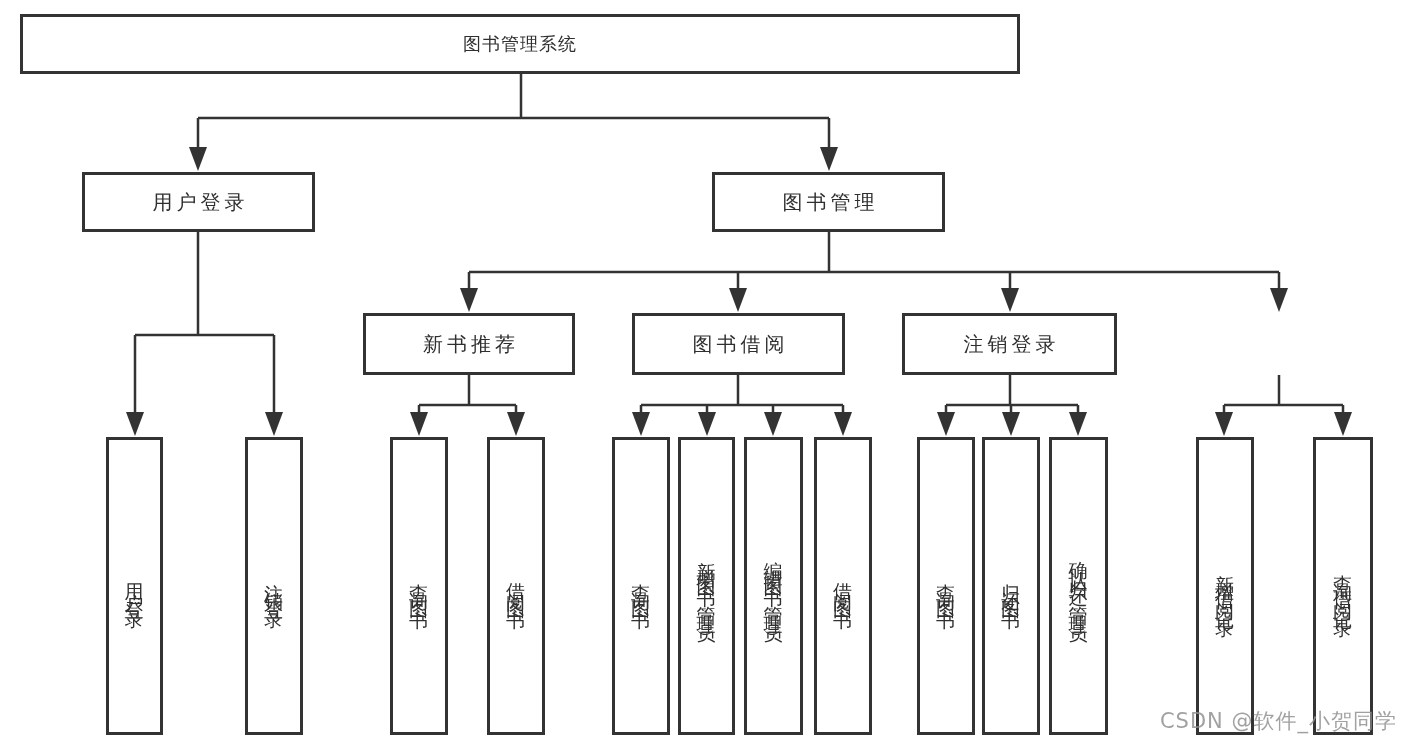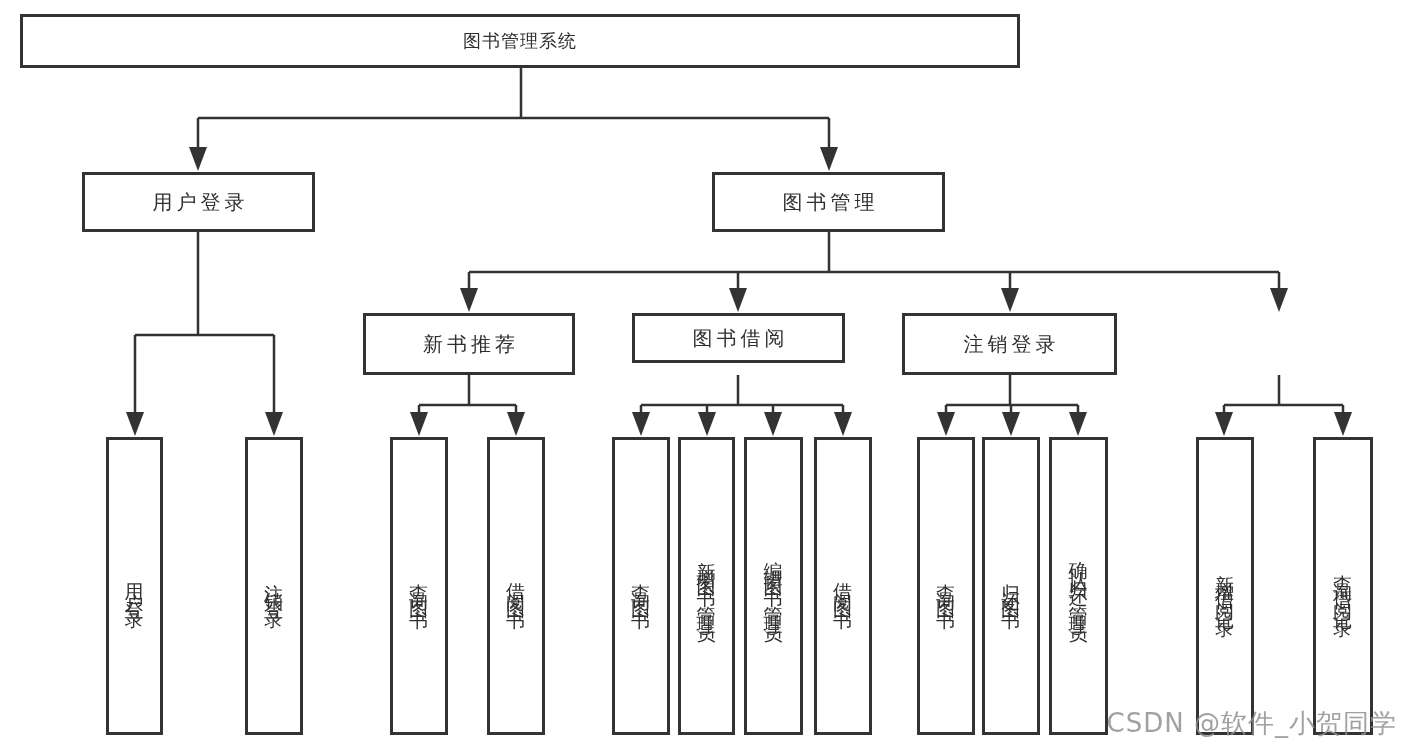--- a/index.html
+++ b/index.html
@@ -27,22 +27,22 @@
   .node.h span { font-size: 20px; letter-spacing: 4px; text-indent: 4px; }
   .node.v span {
     writing-mode: vertical-rl;
     font-size: 19px;
     letter-spacing: 9px;
     line-height: 1;
   }
   .watermark {
     position: absolute;
     right: 8px;
-    bottom: 6px;
-    font-size: 26px;
+    bottom: 12px;
+    font-size: 21px;
     color: rgba(145, 145, 145, 0.85);
     letter-spacing: 1px;
     z-index: 2;
     white-space: nowrap;
   }
 </style>
 </head>
 <body>
 
 <div id="canvas">
@@ -87,35 +87,35 @@
 
       <polygon points="937,412 955,412 946,436"></polygon>
       <polygon points="1002,412 1020,412 1011,436"></polygon>
       <polygon points="1069,412 1087,412 1078,436"></polygon>
 
       <polygon points="1215,412 1233,412 1224,436"></polygon>
       <polygon points="1334,412 1352,412 1343,436"></polygon>
     </g>
   </svg>
 
-  <div class="node top" style="left:20px;top:14px;width:1000px;height:54px">
+  <div class="node top" style="left:20px;top:14px;width:1000px;height:60px">
     <span>图书管理系统</span>
   </div>
 
   <div class="node h" style="left:82px;top:172px;width:233px;height:60px">
     <span>用户登录</span>
   </div>
   <div class="node h" style="left:712px;top:172px;width:233px;height:60px">
     <span>图书管理</span>
   </div>
 
   <div class="node h" style="left:363px;top:313px;width:212px;height:62px">
     <span>新书推荐</span>
   </div>
-  <div class="node h" style="left:632px;top:313px;width:213px;height:50px">
+  <div class="node h" style="left:632px;top:313px;width:213px;height:62px">
     <span>图书借阅</span>
   </div>
   <div class="node h" style="left:902px;top:313px;width:215px;height:62px">
     <span>注销登录</span>
   </div>
 
   <div class="node v" style="left:106px;top:437px;width:57px;height:298px">
     <span>用户登录</span>
   </div>
   <div class="node v" style="left:245px;top:437px;width:58px;height:298px">

